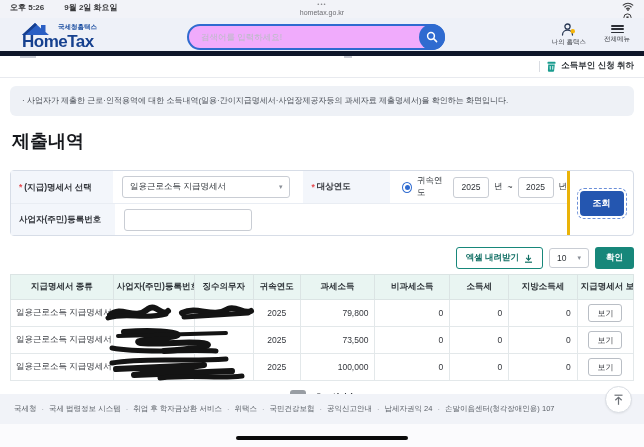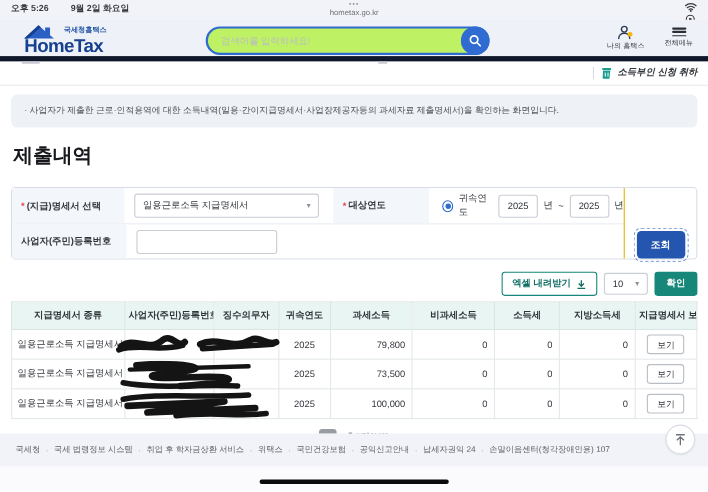--- a/index.html
+++ b/index.html
@@ -17,34 +17,34 @@
   .batt { position:relative; width:16px; height:8px; border:1px solid #6d6d72; border-radius:2px; }
   .batt .fill { position:absolute; left:1px; top:1px; bottom:1px; width:64%; background:#3a3a3c; border-radius:1px; }
   .batt .tip { position:absolute; right:-3px; top:2px; width:2px; height:3px; background:#6d6d72; border-radius:0 1px 1px 0; }
 
   
   .header { height:38px; background:#eef1f8; border-bottom:5px solid #0f172a; position:relative; }
   .logo { position:absolute; left:14px; top:1px; width:120px; height:36px; cursor:pointer; }
   .logo svg { position:absolute; left:6px; top:2px; }
   .logo-sub { position:absolute; left:44px; top:4px; font-size:6.5px; color:#1c4fa1; font-weight:700; }
   .logo-main { position:absolute; left:8px; top:13px; font-size:17px; font-weight:800; color:#16418f; letter-spacing:-0.5px; }
-  .search { position:absolute; left:187px; top:6px; width:258px; height:26px; background:#bef264; border:2px solid #2f6bd0; border-radius:15px; display:flex; align-items:center; padding:0 28px 0 12px; }
+  .search { position:absolute; left:187px; top:6px; width:258px; height:26px; background:#f0abfc; border:2px solid #2f6bd0; border-radius:15px; display:flex; align-items:center; padding:0 28px 0 12px; }
   .search input { border:none; outline:none; flex:1; font-size:8.5px; background:transparent; font-family:"Liberation Sans", sans-serif; color:#333; }
   .search input::placeholder { color:#b9bcc4; }
   .search-btn { position:absolute; right:-2px; top:-2px; width:26px; height:26px; border-radius:50%; background:#2f6bd0; border:none; display:flex; align-items:center; justify-content:center; cursor:pointer; }
   .hdr-right { position:absolute; right:14px; top:5px; display:flex; gap:18px; }
   .hdr-item { display:flex; flex-direction:column; align-items:center; gap:2px; cursor:pointer; }
   .hdr-item .lbl { font-size:6.5px; color:#33363c; }
   .burger { width:13px; height:10px; display:flex; flex-direction:column; justify-content:space-between; padding-top:2px; }
   .burger i { display:block; height:1.5px; background:#2c2f36; border-radius:1px; }
 
   
   .strip { height:22px; background:#fff; border-bottom:1px solid #e8eaef; position:relative; }
   .clip-mark { position:absolute; top:0; height:2px; background:#c9ccd4; }
-  .action-bar { position:absolute; right:10px; top:4px; display:flex; align-items:center; gap:6px;font-style:italic; }
+  .action-bar { position:absolute; right:10px; top:4px; display:flex; align-items:center; gap:6px; }
   .action-divider { width:1px; height:11px; background:#d9dce2; }
   .cancel-link { display:flex; align-items:center; gap:4px; font-size:8.5px; color:#2e3338; font-weight:600; cursor:pointer; }
 
   
   .notice { margin:8px 10px 0; background:#eef1f6; border-radius:6px; padding:10px 12px; font-size:8px; color:#4a4f57; line-height:1.3; }
 
   
   .sec-title { margin:13px 12px 17px; font-size:18px; font-weight:800; color:#17191d; }
   .form-box { margin:0 10px; border:1px solid #d7dde7; border-radius:4px; display:flex; background:#fff; }
   .form-left { flex:1; }
@@ -54,21 +54,21 @@
   .req { color:#e5484d; margin-right:2px; }
   .pseudo-select { height:22px; border:1px solid #c9cdd4; border-radius:3px; background:#fff; display:flex; align-items:center; justify-content:space-between; padding:0 7px; font-size:8.5px; color:#2e3338; cursor:pointer; }
   .stmt-select { width:172px; margin:0 9px; }
   .chev { color:#8a8f97; font-size:7px; margin-left:6px; }
   .f-label2 { width:88px; align-self:stretch; background:#f3f6fb; display:flex; align-items:center; padding:0 8px; font-size:8.5px; font-weight:700; color:#33363c; margin-left:4px; }
   .year-area { display:flex; align-items:center; gap:5px; margin-left:12px; font-size:8.5px; color:#2e3338; }
   .radio { width:11px; height:11px; border-radius:50%; border:1px solid #2f6bd0; background:#fff; position:relative; cursor:pointer; }
   .radio::after { content:""; position:absolute; left:2px; top:2px; width:5px; height:5px; border-radius:50%; background:#2f6bd0; }
   .year-input { width:36px; height:21px; border:1px solid #c9cdd4; border-radius:3px; text-align:center; font-size:8.5px; font-family:"Liberation Sans", sans-serif; color:#2e3338; outline:none; }
   .biz-input { width:128px; height:22px; border:1px solid #c9cdd4; border-radius:3px; margin:0 9px; outline:none; font-size:8.5px; padding:0 5px; }
-  .form-action { width:66px; border-left:1px solid #eab308; display:flex; align-items:flex-end; justify-content:center; }
+  .form-action { width:66px; border-left:3px solid #eab308; display:flex; align-items:center; justify-content:center; }
   .search-submit { background:#2456b0; color:#fff; border:none; border-radius:4px; font-size:9px; font-weight:700; padding:6px 13px; cursor:pointer; outline:1.5px dashed #6b8fd8; outline-offset:2px; }
 
   
   .list-controls { margin:11px 10px 5px; display:flex; justify-content:flex-end; align-items:center; gap:6px; }
   .excel-btn { display:flex; align-items:center; gap:5px; background:#fff; border:1px solid #17877a; color:#0f6e63; border-radius:3px; font-size:8.5px; font-weight:700; padding:4px 9px; cursor:pointer; }
   .size-select { width:40px; height:20px; }
   .confirm-btn { background:#17877a; color:#fff; border:none; border-radius:3px; font-size:8.5px; font-weight:700; padding:5px 11px; cursor:pointer; }
 
   
   .table-wrap { position:relative; margin:0 10px; }

